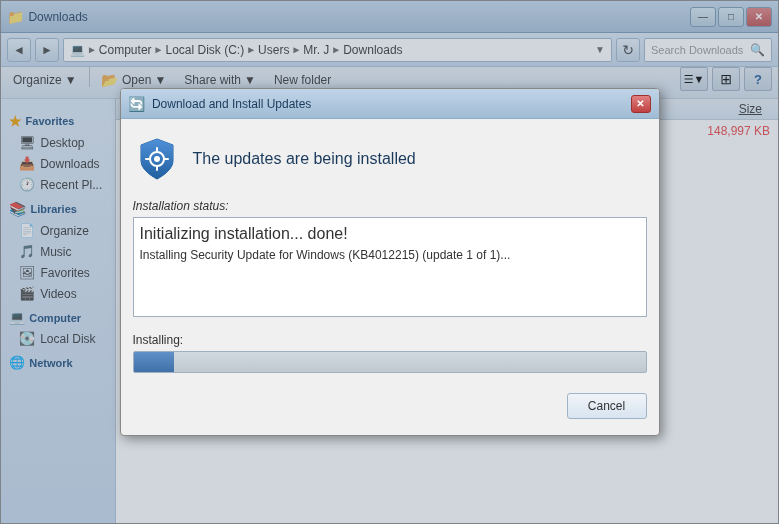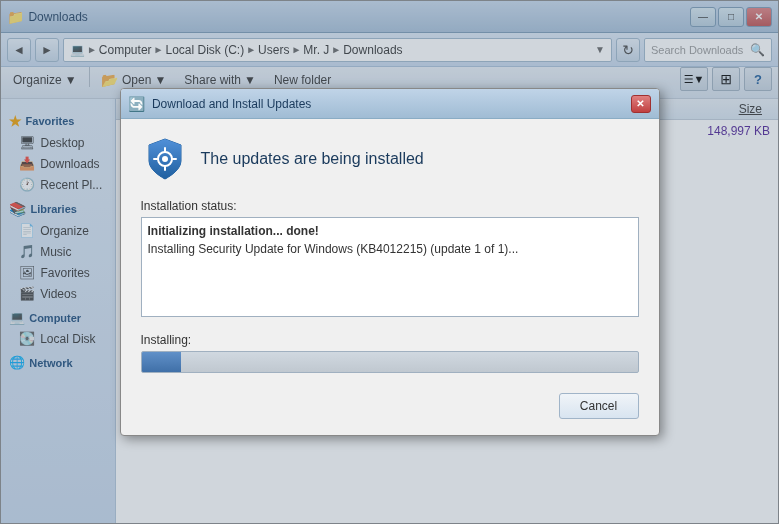--- a/index.html
+++ b/index.html
@@ -243,21 +243,21 @@
 
     .file-entry {
       display: flex;
       align-items: center;
       padding: 4px 8px;
       font-size: 12px;
       color: #333;
     }
     .file-size {
       margin-left: auto;
-      color: #4c1d95;
+      color: #ef4444;
     }
 
     
     .modal-overlay {
       position: absolute;
       top: 0;
       left: 0;
       width: 100%;
       height: 100%;
       background: rgba(100, 120, 140, 0.3);
@@ -307,21 +307,21 @@
       display: flex;
       align-items: center;
       justify-content: center;
       color: white;
       font-size: 10px;
       font-weight: bold;
       cursor: pointer;
     }
 
     .dialog-body {
-      padding: 16px 20px;
+      padding: 16px 12px;
     }
 
     .dialog-header {
       display: flex;
       align-items: center;
       gap: 12px;
       margin-bottom: 16px;
     }
     .dialog-header-icon {
       width: 48px;
@@ -333,20 +333,21 @@
     .dialog-header-title {
       font-size: 16px;
       color: #1a3a5c;
       font-weight: normal;
     }
 
     .status-label {
       font-size: 12px;
       color: #333;
       margin-bottom: 4px;
+      font-style: italic;
     }
 
     .status-text-area {
       width: 100%;
       height: 100px;
       background: white;
       border: 1px solid #a0b0c0;
       padding: 4px 6px;
       font-size: 12px;
       color: #333;
@@ -571,21 +572,21 @@
               <circle cx="22" cy="22" r="7" fill="none" stroke="white" stroke-width="2"></circle>
               <circle cx="22" cy="22" r="3" fill="white"></circle>
               <path d="M22 14 L22 11 M22 33 L22 30 M14 22 L11 22 M33 22 L30 22" stroke="white" stroke-width="2" stroke-linecap="round"></path>
             </svg>
           </div>
           <h2 class="dialog-header-title">The updates are being installed</h2>
         </div>
 
         <p class="status-label">Installation status:</p>
         <div class="status-text-area">
-          <div style="font-size:12px; color:#333;font-weight:bold;">Initializing installation... done!</div>
+          <div style="font-size:16px; color:#333;">Initializing installation... done!</div>
           <div style="font-size:12px; color:#333;">Installing Security Update for Windows (KB4012215) (update 1 of 1)...</div>
         </div>
 
         <p class="installing-label">Installing:</p>
         <div class="progress-bar-container">
           <div class="progress-bar-fill" style="width: 8%;"></div>
         </div>
 
         <div class="dialog-footer">
           <button class="cancel-btn">Cancel</button>

